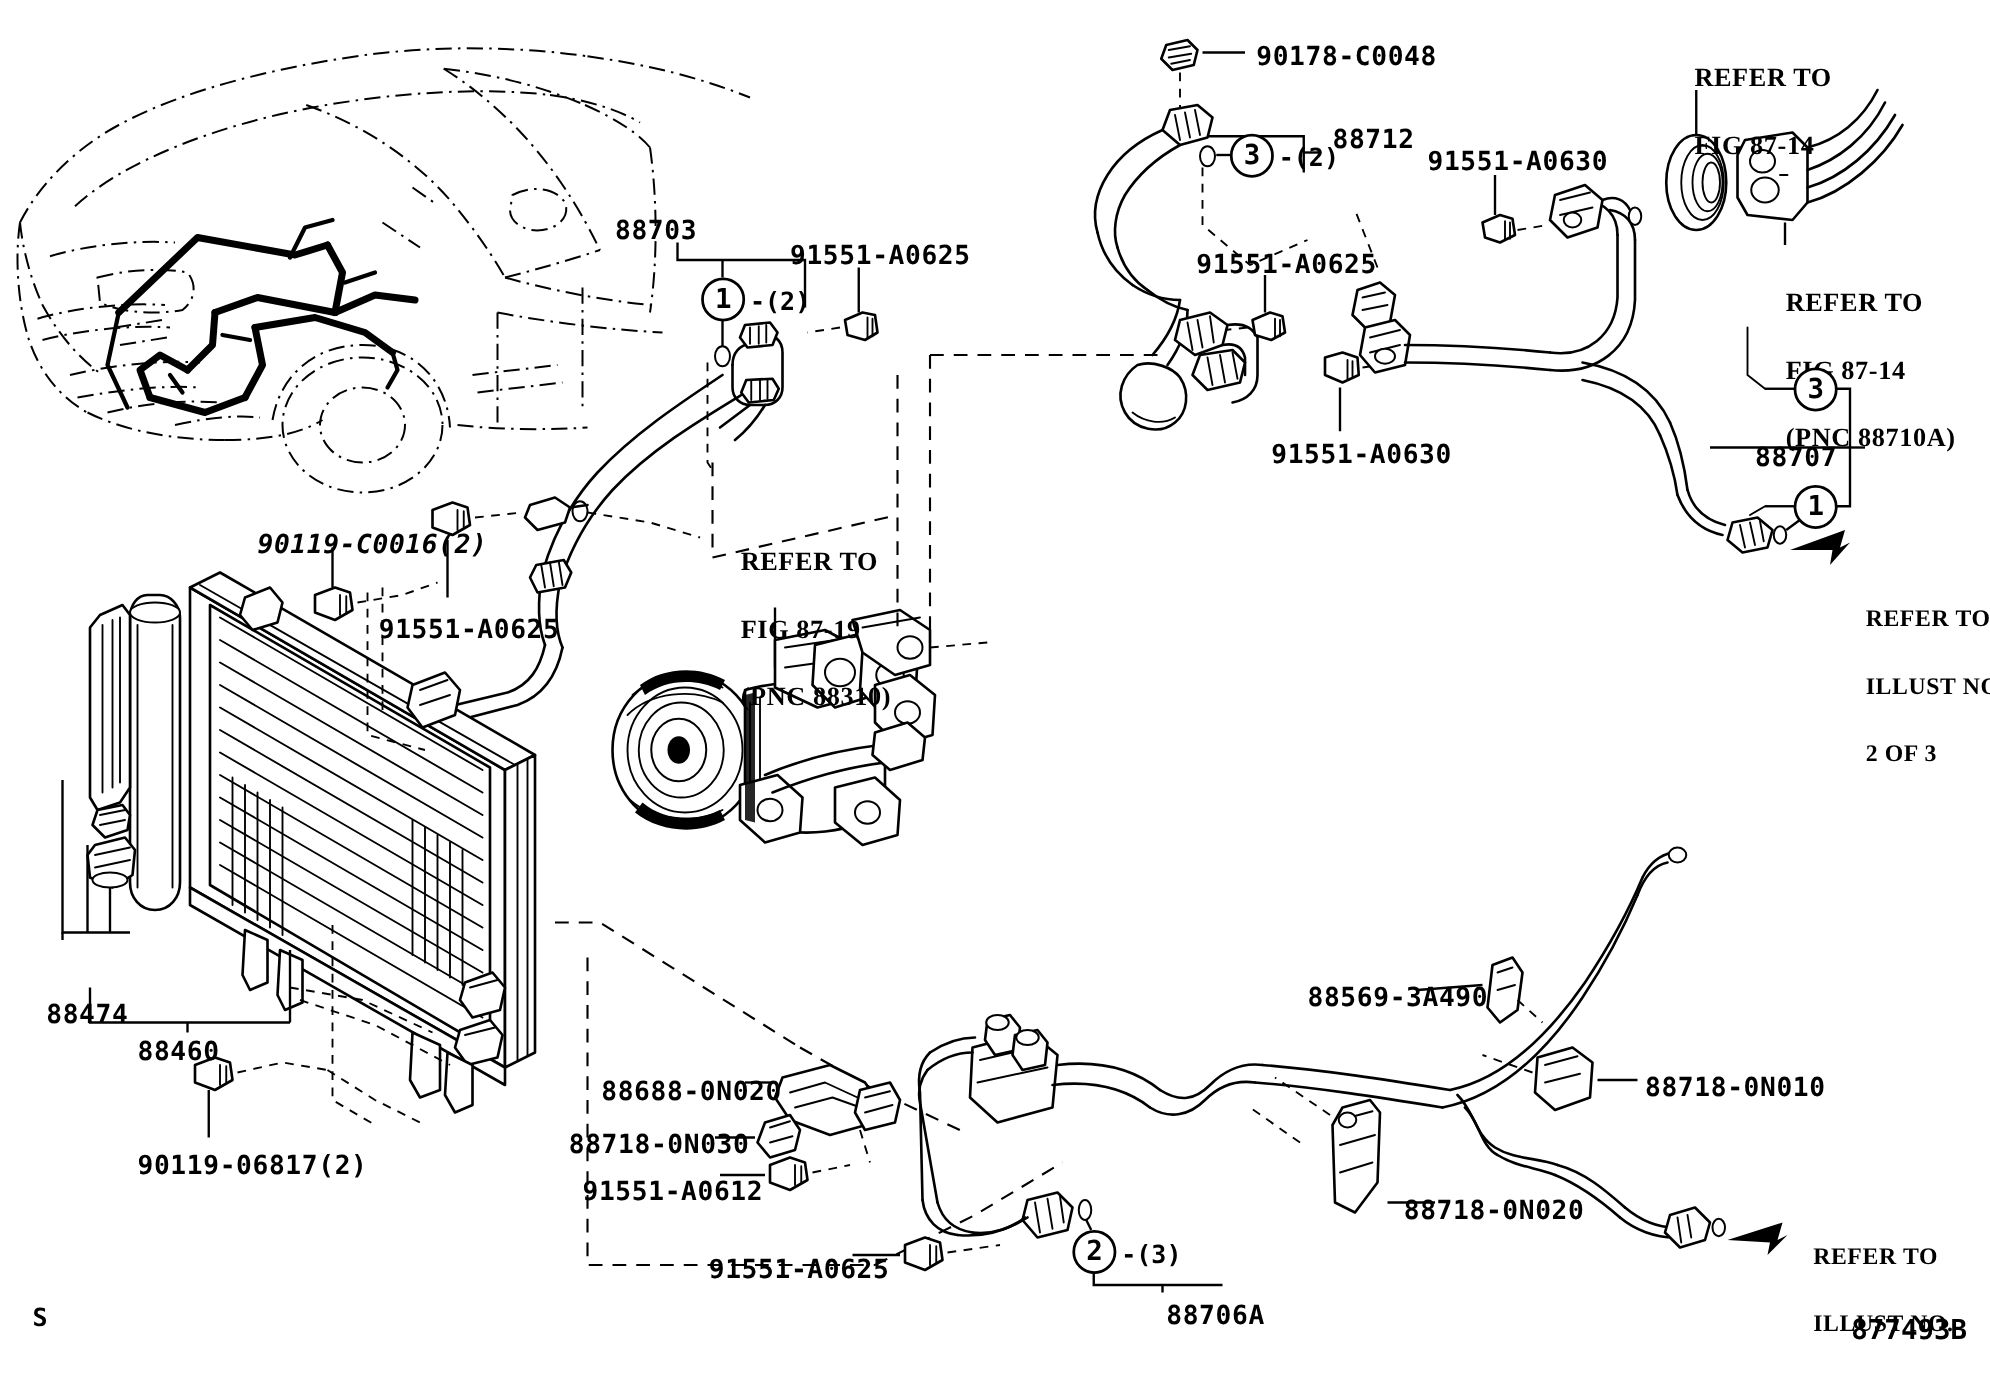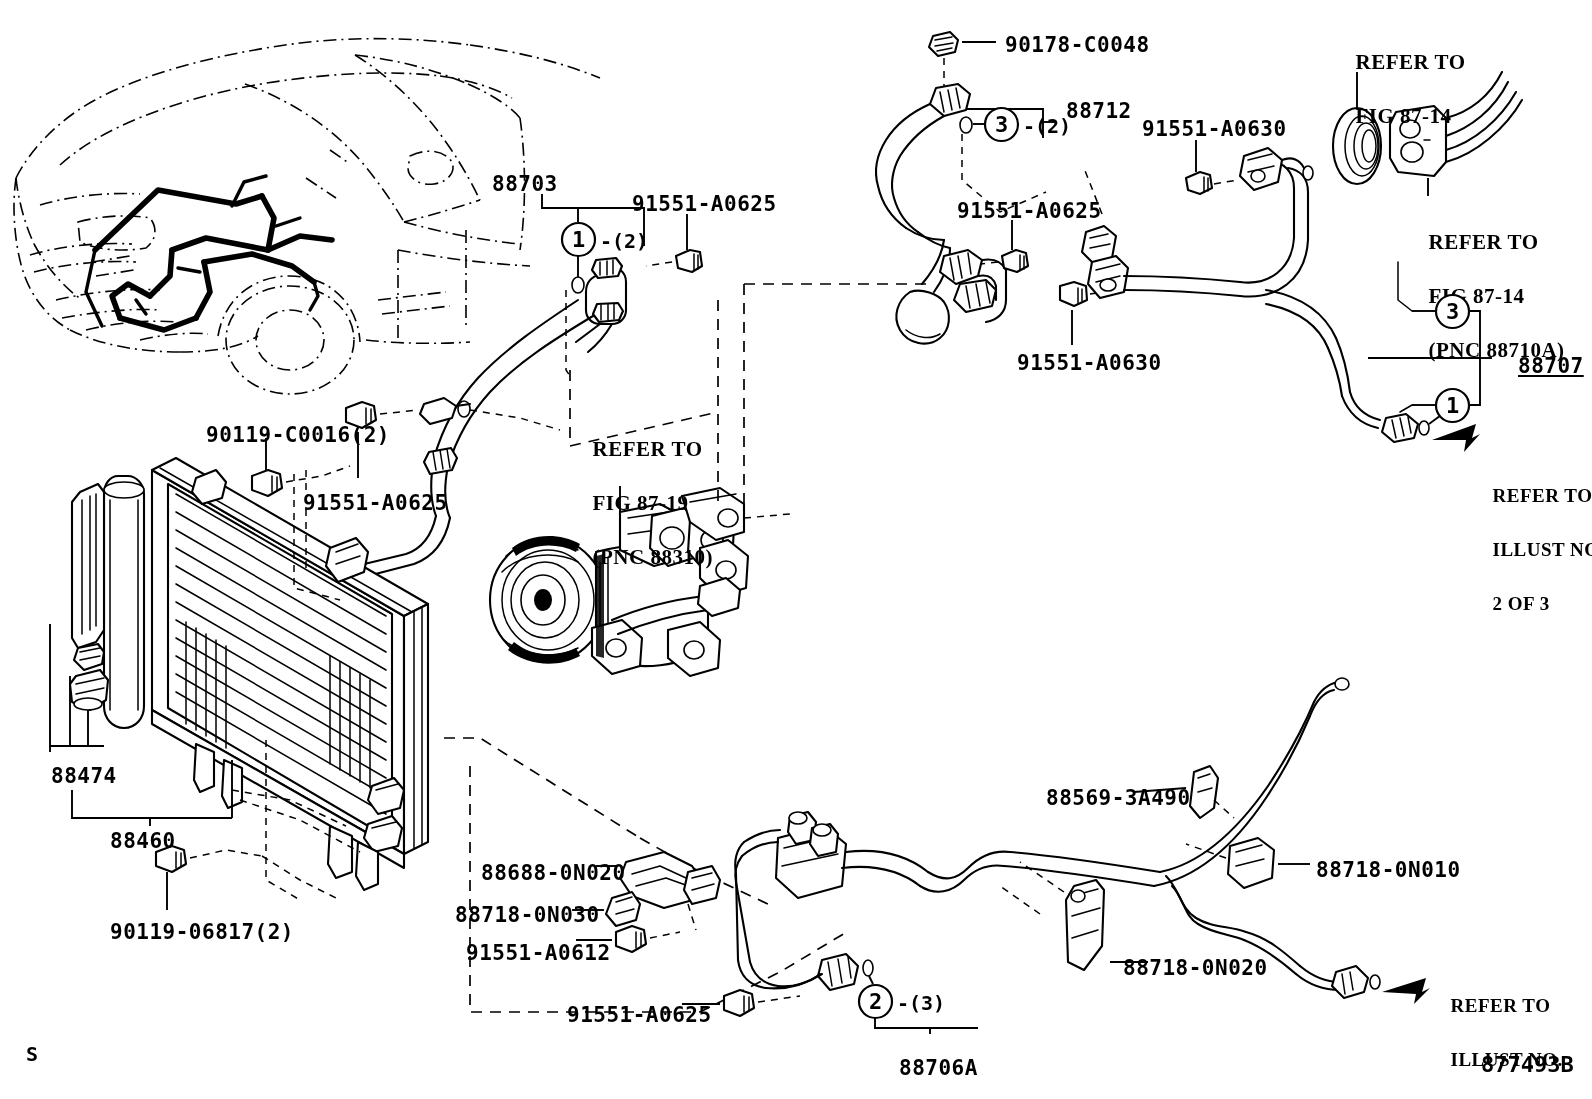--- a/index.html
+++ b/index.html
@@ -522,34 +522,34 @@
   </svg>
 
   <div>
     <div class="lbl" style="left:1005px;top:33px;text-align:right;">90178-C0048</div>
     <div class="lbl" style="left:1066px;top:99px;">88712</div>
     <div class="lbl" style="left:1142px;top:117px;">91551-A0630</div>
     <div class="lbl" style="left:492px;top:172px;">88703</div>
     <div class="lbl" style="left:632px;top:192px;">91551-A0625</div>
     <div class="lbl" style="left:957px;top:199px;">91551-A0625</div>
     <div class="lbl" style="left:1017px;top:351px;">91551-A0630</div>
-    <div class="lbl" style="left:1518px;top:354px;text-decoration:underline;">88707</div>
-    <div class="lbl" style="left:206px;top:423px;">90119-C0016(2)</div>
+    <div class="lbl" style="left:1404px;top:354px;">88707</div>
+    <div class="lbl" style="left:206px;top:423px;font-style:italic;">90119-C0016(2)</div>
     <div class="lbl" style="left:303px;top:491px;">91551-A0625</div>
-    <div class="lbl" style="left:37px;top:764px;margin-left:14px;">88474</div>
+    <div class="lbl" style="left:37px;top:799px;">88474</div>
     <div class="lbl" style="left:110px;top:829px;">88460</div>
     <div class="lbl" style="left:110px;top:920px;text-align:center;">90119-06817(2)</div>
     <div class="lbl" style="left:1046px;top:786px;">88569-3A490</div>
     <div class="lbl" style="left:1316px;top:858px;">88718-0N010</div>
     <div class="lbl" style="left:481px;top:861px;">88688-0N020</div>
     <div class="lbl" style="left:455px;top:903px;">88718-0N030</div>
     <div class="lbl" style="left:466px;top:941px;">91551-A0612</div>
     <div class="lbl" style="left:1123px;top:956px;">88718-0N020</div>
     <div class="lbl" style="left:567px;top:1003px;">91551-A0625</div>
-    <div class="lbl" style="left:899px;top:1040px;margin-top:16px;">88706A</div>
+    <div class="lbl" style="left:933px;top:1040px;">88706A</div>
   </div>
 
   <div>
     <div class="lbl multi" style="left:1321px;top:22px;">
       <span>REFER TO</span><br>
       <span>FIG 87-14</span>
     </div>
     <div class="lbl multi" style="left:1394px;top:202px;">
       <span>REFER TO</span><br>
       <span>FIG 87-14</span><br>

